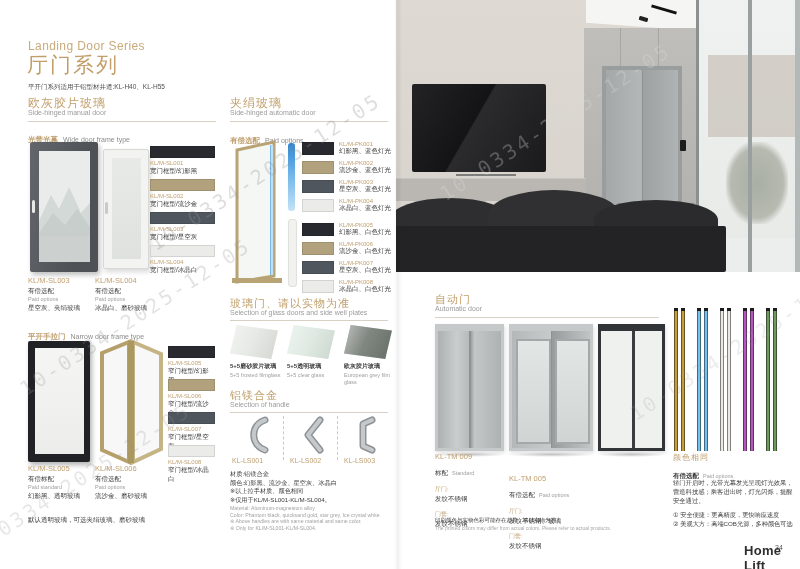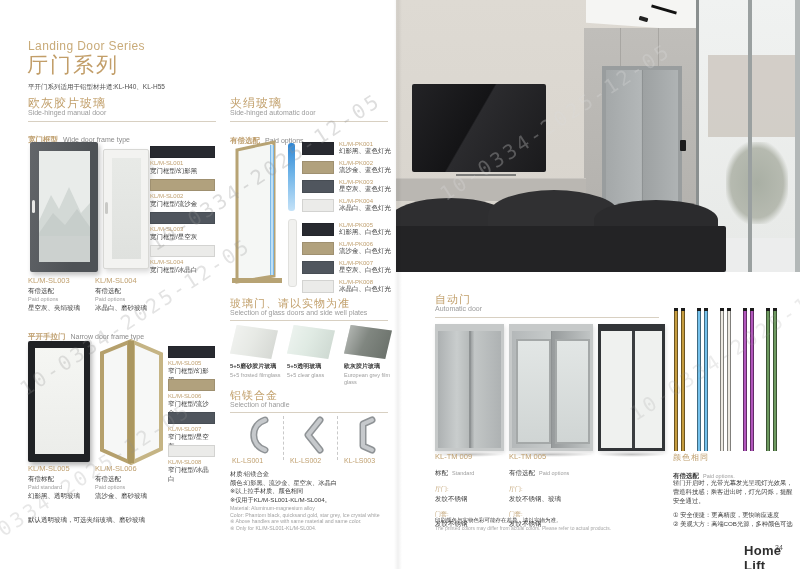--- a/index.html
+++ b/index.html
@@ -78,21 +78,21 @@
 
   <div class="abs" style="left:28px;top:39px;font-size:12px;letter-spacing:.4px;color:#c9ab79;">Landing Door Series</div>
   <div class="abs" style="left:27px;top:51px;font-size:21px;color:#c29e69;letter-spacing:2px;">厅门系列</div>
   <div class="abs" style="left:28px;top:83px;font-size:6.5px;color:#4f4f4f;">平开门系列适用于铝型材井道:KL-H40、KL-H55</div>
 
   <div class="abs h1zh" style="left:28px;top:95px;">欧灰胶片玻璃</div>
   <div class="abs h1en" style="left:28px;top:109px;">Side-hinged manual door</div>
   <div class="rule" style="left:28px;top:121px;width:188px;"></div>
 
   <div class="abs" style="left:28px;top:128px;">
-    <span class="lblzh">宽门框型</span><span class="lblen">Wide door frame type</span>
+    <span class="lblzh">光带光幕</span><span class="lblen">Wide door frame type</span>
   </div>
 
   <div class="door-dark" style="left:30px;top:142px;width:68px;height:130px;">
     <div class="pane">
       <svg width="51" height="111" viewBox="0 0 51 111">
         <path d="M0 70 L12 44 L20 58 L30 36 L42 62 L51 52 L51 85 L0 85 Z" fill="#d3d9d6"></path>
         <path d="M0 82 L14 62 L26 74 L38 58 L51 76 L51 111 L0 111 Z" fill="#c4cbc8" opacity=".8"></path>
       </svg>
     </div>
     <div class="hdl"></div>
@@ -370,21 +370,21 @@
   </div>
 
   <div class="tm-col" style="left:435px;top:452px;width:68px;">
     <div class="c">KL-TM 009</div>
     <div><span class="tz">标配</span><span class="te">Standard</span></div>
     <div class="k">厅门:</div>
     <div class="v">发纹不锈钢</div>
     <div class="k">门套:</div>
     <div class="v">发纹不锈钢</div>
   </div>
-  <div class="tm-col" style="left:509px;top:452px;width:86px;">
+  <div class="tm-col" style="left:509px;top:474px;width:86px;">
     <div class="c">KL-TM 005</div>
     <div><span class="tz">有偿选配</span><span class="te">Paid options</span></div>
     <div class="k">厅门:</div>
     <div class="v">发纹不锈钢、玻璃</div>
     <div class="k">门套:</div>
     <div class="v">发纹不锈钢</div>
   </div>
 
   <div class="abs" style="left:435px;top:517px;font-size:5.5px;color:#3c3c3c;">印刷颜色与实物色彩可能存在差异，请以实物为准。</div>
   <div class="abs" style="left:435px;top:525px;font-size:5px;color:#a8a8a8;">The printed colors may differ from actual colors. Please refer to actual products.</div>

